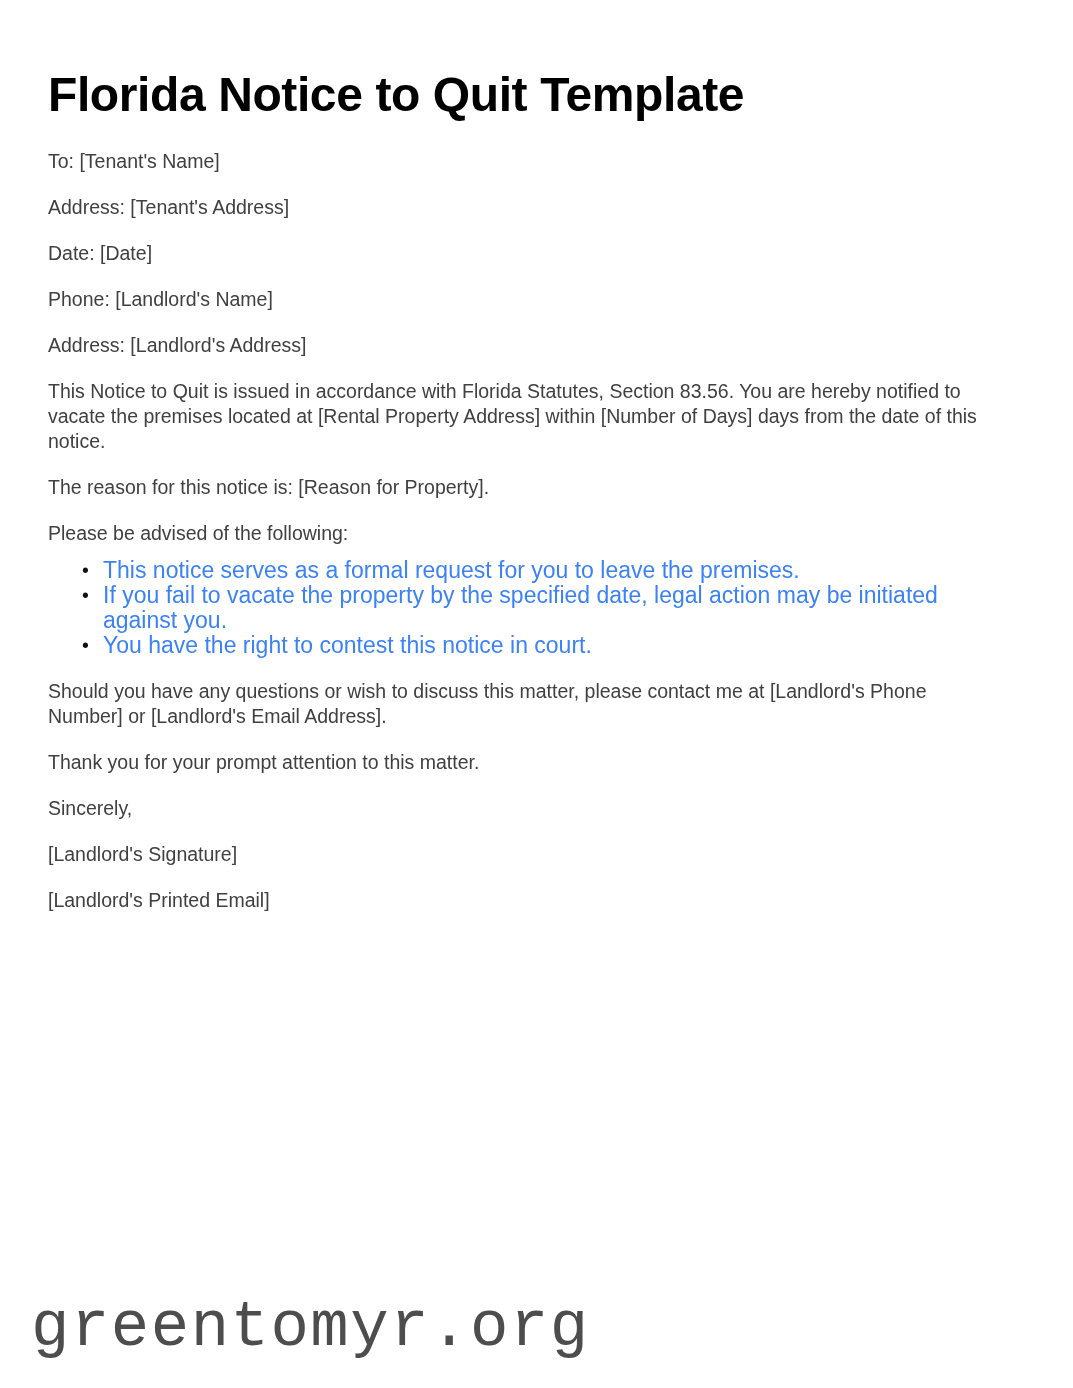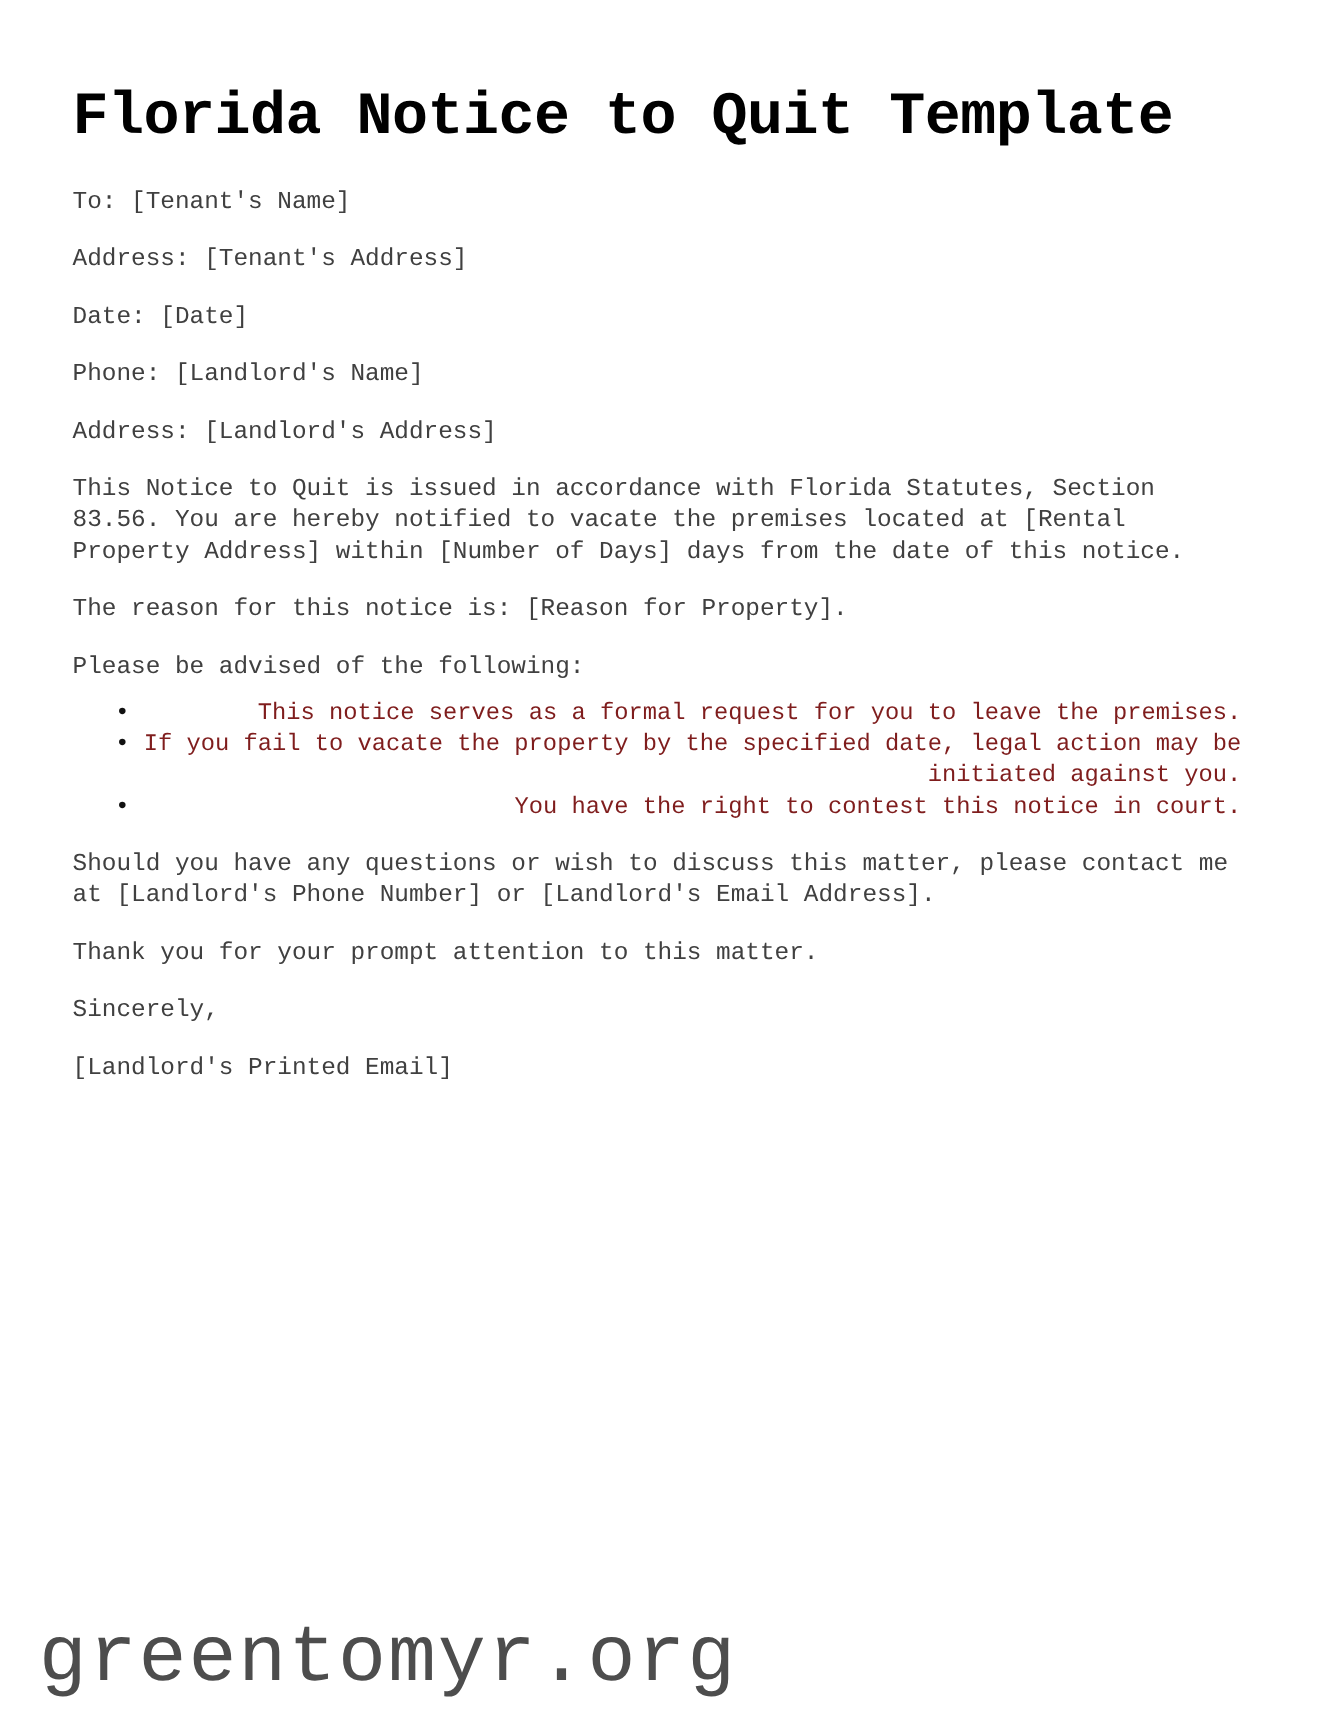--- a/index.html
+++ b/index.html
@@ -12,24 +12,23 @@
     width: 1073px;
     height: 1388px;
     background: #ffffff;
     overflow: hidden;
     font-family: "Liberation Sans", sans-serif;
     color: #111111;
     -webkit-font-smoothing: antialiased;
   }
   .content {
     position: absolute;
-    left: 58px;
+    left: 48px;
     top: 0;
     width: 935px;
-    font-family: Liberation Mono, monospace;
   }
   .doc-title {
     font-size: 48px;
     font-weight: bold;
     line-height: 1.12;
     letter-spacing: -0.4px;
     color: #000000;
     margin: 0;
     padding-top: 68px;
     padding-bottom: 0;
@@ -45,26 +44,25 @@
     padding-top: 27px;
   }
   ul.notice-list {
     list-style: none;
     margin: 0;
     padding: 0;
     padding-top: 12px;
   }
   ul.notice-list li {
     position: relative;
-    font-size: 19px;
+    font-size: 23px;
     line-height: 25px;
-    color: #7f1d1d;
+    color: #3b82f6;
     padding-left: 55px;
     margin: 0;
-    text-align: right;
   }
   ul.notice-list li::before {
     content: "\2022";
     position: absolute;
     left: 34px;
     top: 0;
     font-size: 19.5px;
     line-height: 25px;
     color: #111111;
   }
@@ -111,20 +109,21 @@
       <li>If you fail to vacate the property by the specified date, legal action may be initiated against you.</li>
       <li>You have the right to contest this notice in court.</li>
     </ul>
 
     <p class="para">Should you have any questions or wish to discuss this matter, please contact me at [Landlord's Phone Number] or [Landlord's Email Address].</p>
 
     <p class="para">Thank you for your prompt attention to this matter.</p>
 
     <p class="para">Sincerely,</p>
 
+    <p class="para">[Landlord's Signature]</p>
 
     <p class="para">[Landlord's Printed Email]</p>
 
   </div>
 
   <div class="watermark">greentomyr.org</div>
 
 </div>
 
 </body></html>

